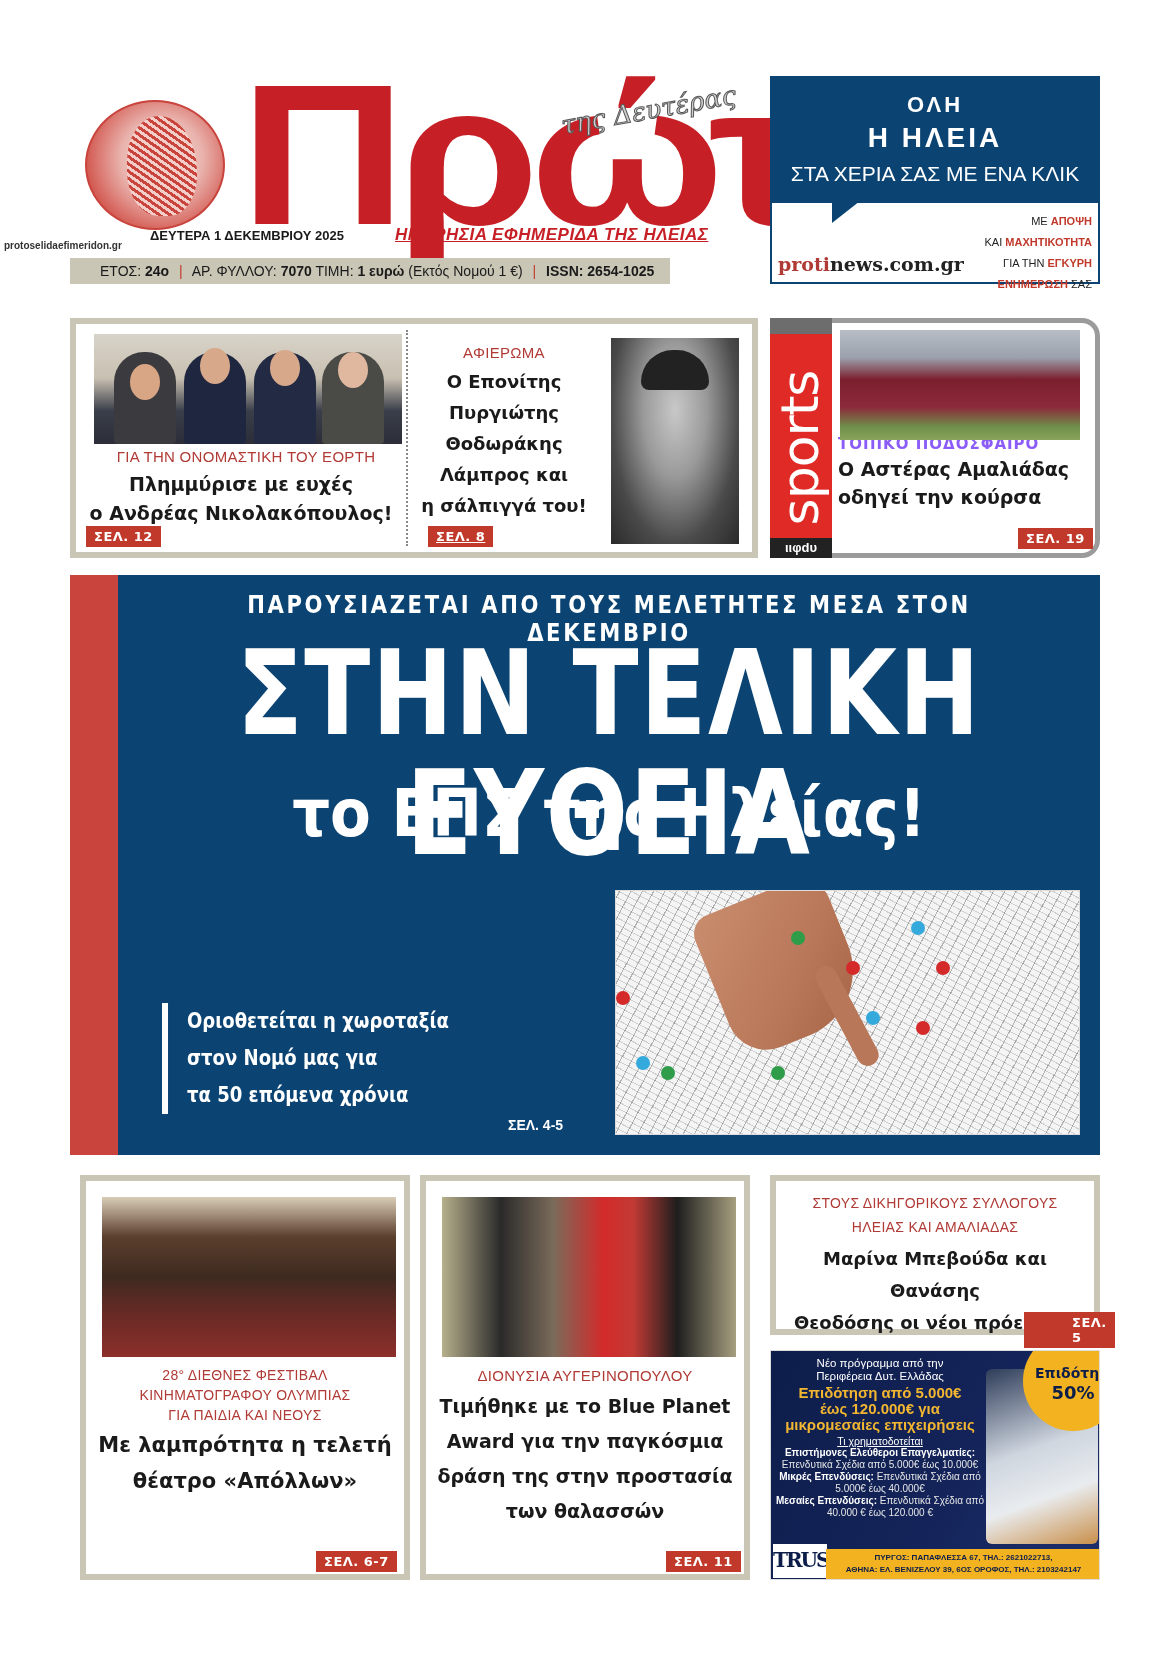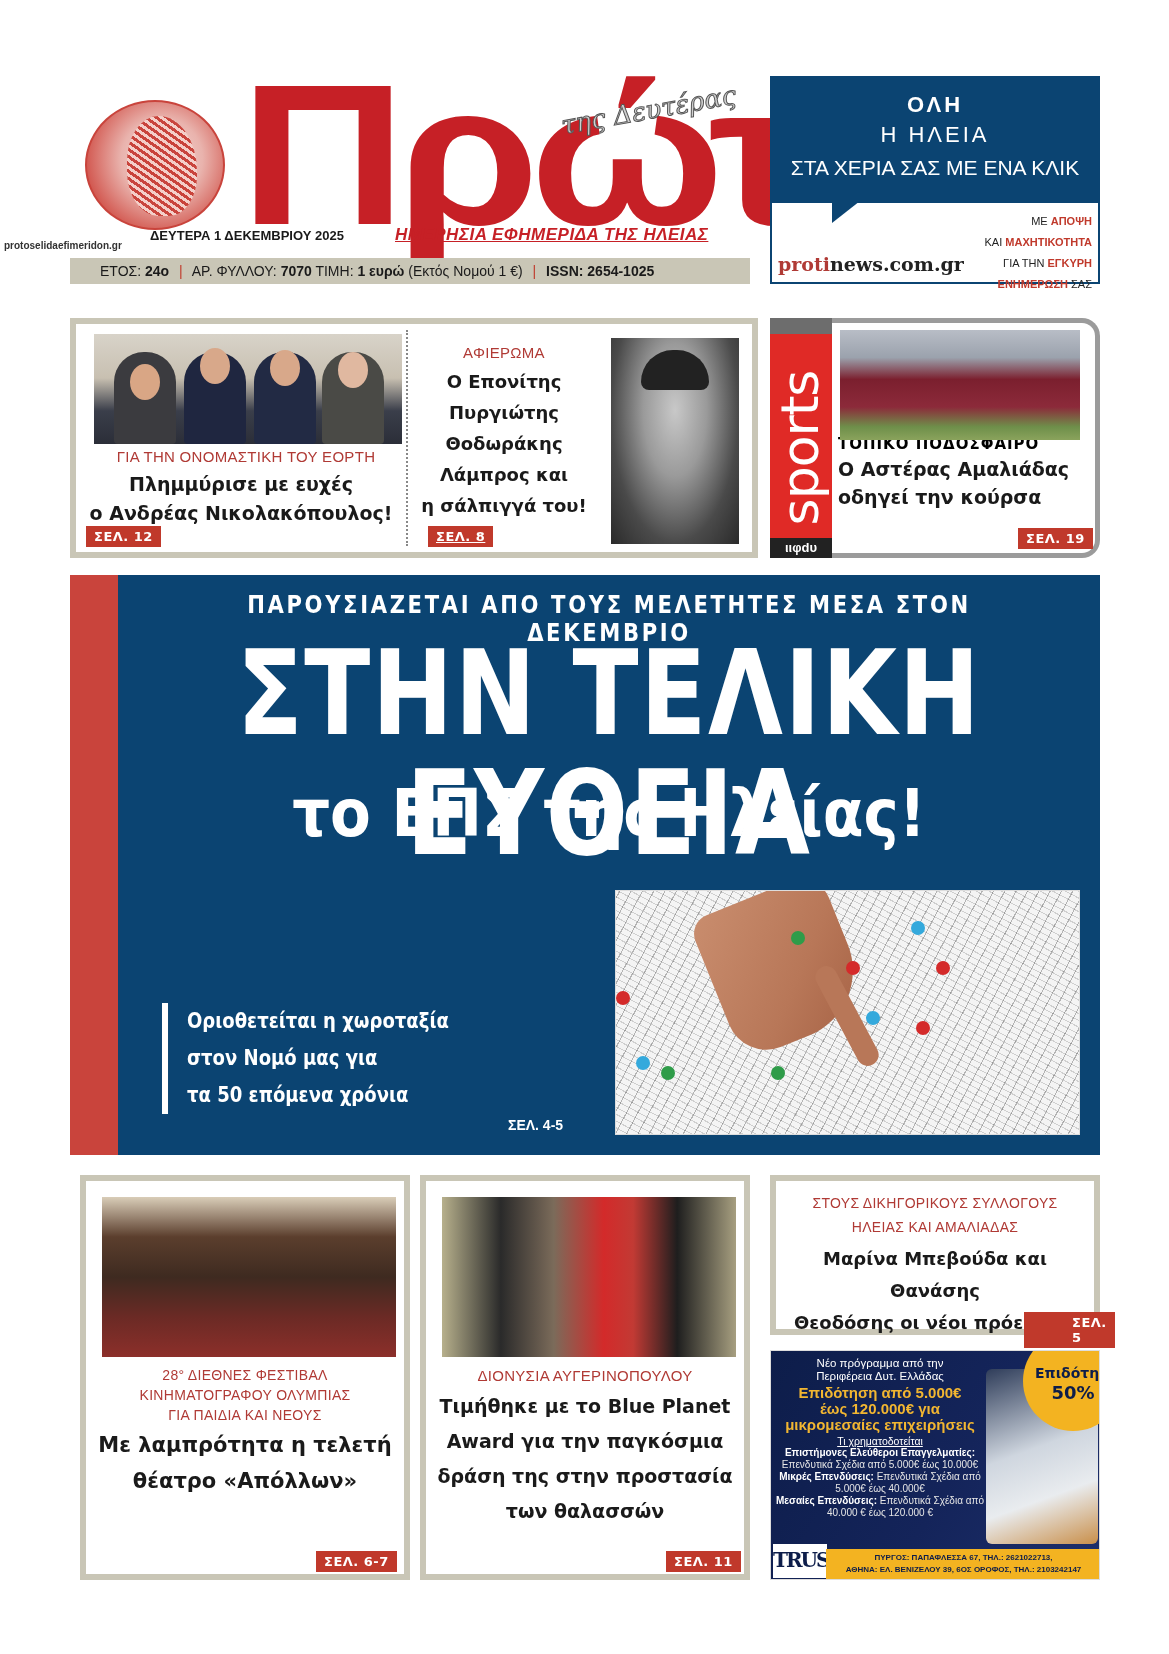--- a/index.html
+++ b/index.html
@@ -12,29 +12,29 @@
   .photo { position: absolute; overflow: hidden; }
 
   
   #coin { left: 85px; top: 100px; width: 140px; height: 130px; border-radius: 50%; background: radial-gradient(circle at 55% 45%, #f6ddd9 0%, #e9b3ad 40%, #d2574f 75%, #c9443c 100%); border: 2px solid #c9443c; }
   #coin .face { position: absolute; left: 40px; top: 14px; width: 70px; height: 100px; border-radius: 45% 55% 40% 45%; background: repeating-linear-gradient(35deg, #c9443c 0 3px, #f4cfc9 3px 6px); }
   #logo { left: 240px; top: 70px; width: 510px; height: 170px; font-family: "Liberation Sans", sans-serif; font-weight: bold; font-size: 200px; line-height: 170px; color: #c62026; letter-spacing: -8px; transform: scaleX(1.15); transform-origin: left top; }
   #logo-sub { left: 560px; top: 95px; font-family: "DejaVu Serif", serif; font-style: italic; font-size: 26px; color: #cfcfcf; -webkit-text-stroke: 1px #555; transform: rotate(-10deg); }
   #tagline { left: 395px; top: 225px; font-size: 17px; font-weight: bold; font-style: italic; color: #c62026; letter-spacing: 0.5px; text-decoration: underline; }
   #date { left: 150px; top: 228px; font-size: 13px; font-weight: bold; }
   #site { left: 4px; top: 240px; font-size: 10px; font-weight: bold; color: #333; }
-  #infobar { left: 70px; top: 258px; width: 680px; height: 26px; background: #c9c6b6; font-family: "Liberation Sans", sans-serif; font-size: 14px; line-height: 26px; padding-left: 30px; color: #1a1a1a; }
+  #infobar { left: 70px; top: 258px; width: 600px; height: 26px; background: #c9c6b6; font-family: "Liberation Sans", sans-serif; font-size: 14px; line-height: 26px; padding-left: 30px; color: #1a1a1a; }
   #infobar b { font-weight: bold; }
   #infobar .pipe { color: #c0392b; margin: 0 6px; }
 
   
   #ad-top { left: 770px; top: 76px; width: 330px; height: 208px; border: 2px solid #0b4472; background: #fff; }
   #ad-top .blue { position: absolute; left: 0; top: 0; width: 100%; height: 125px; background: #0b4472; color: #fff; text-align: center; }
   #ad-top .l1 { font-size: 22px; font-weight: bold; letter-spacing: 3px; margin-top: 14px; }
-  #ad-top .l2 { font-size: 22px; font-weight: normal; letter-spacing: 3px; margin-top: 4px; }
+  #ad-top .l2 { font-size: 28px; font-weight: bold; letter-spacing: 3px; margin-top: 4px; }
   #ad-top .l3 { font-size: 21px; margin-top: 8px; }
   #ad-top .tail { position: absolute; left: 60px; top: 123px; width: 0; height: 0; border-left: 0 solid transparent; border-right: 28px solid transparent; border-top: 22px solid #0b4472; }
   #ad-top .url { position: absolute; left: 6px; top: 175px; font-family: "DejaVu Serif", serif; font-weight: bold; font-size: 19px; color: #222; }
   #ad-top .url span { color: #b03a35; }
   #ad-top .right { position: absolute; right: 6px; top: 133px; text-align: right; font-size: 11px; line-height: 21px; color: #222; }
   #ad-top .right b { color: #c0392b; }
 
   
   #row1 { left: 70px; top: 318px; width: 688px; height: 240px; border: 6px solid #c9c6b6; background: #fff; }
   #row1 .divider { position: absolute; left: 330px; top: 6px; bottom: 6px; border-left: 2px dotted #888; }
@@ -154,21 +154,21 @@
     <div>Λάμπρος και</div>
     <div>η σάλπιγγά του!</div>
   </div>
   <div class="sel" style="left:352px;top:202px;text-decoration:underline;">ΣΕΛ. 8</div>
   <div class="photo" id="p-soldier">
       <div class="hair"></div>
     </div>
 </div>
 
 <div id="sports-box" class="abs">
-  <div class="abs" style="left:68px;top:112px;font-size:15px;font-weight:bold;letter-spacing:1px;color:#000000;font-family:'DejaVu Sans',sans-serif;">ΤΟΠΙΚΟ ΠΟΔΟΣΦΑΙΡΟ</div>
+  <div class="abs" style="left:68px;top:112px;font-size:15px;font-weight:bold;letter-spacing:1px;color:#8b5cf6;font-family:'DejaVu Sans',sans-serif;">ΤΟΠΙΚΟ ΠΟΔΟΣΦΑΙΡΟ</div>
   <div class="abs" style="left:68px;top:132px;font-size:19px;font-weight:bold;line-height:28px;font-family:'DejaVu Sans',sans-serif;">
     <div>Ο Αστέρας Αμαλιάδας</div>
     <div>οδηγεί την κούρσα</div>
   </div>
   <div class="sel" style="left:248px;top:205px;">ΣΕΛ. 19</div>
 </div>
 <div id="sports-tab" class="abs">
   <div class="top"></div>
   <div class="word">sports</div>
   <div class="foot">ιιφdυ</div>

